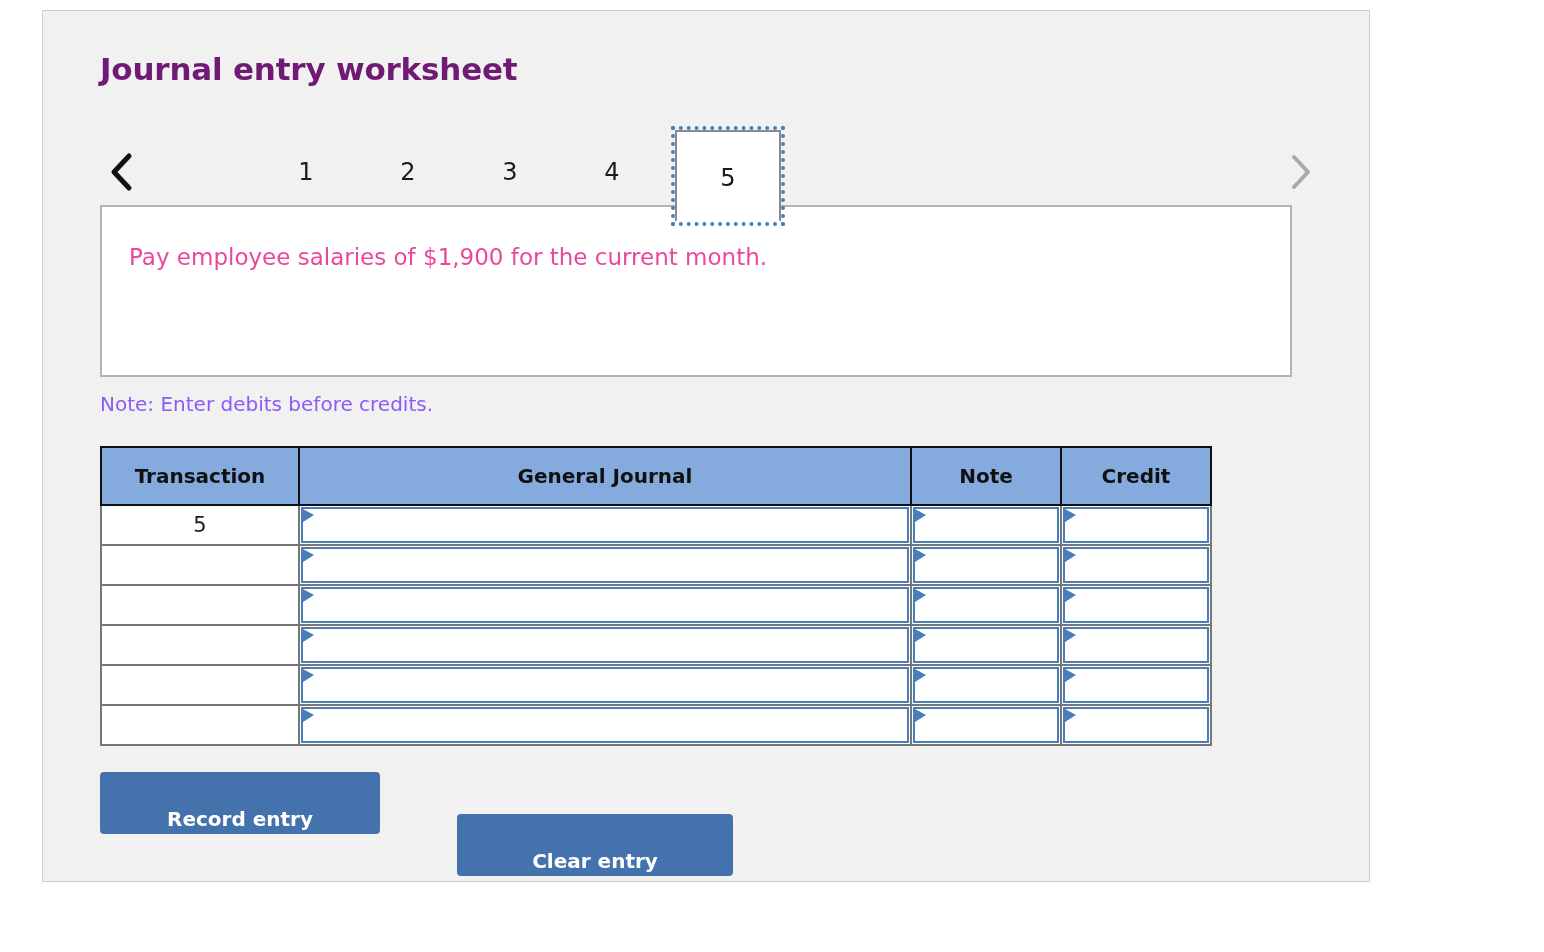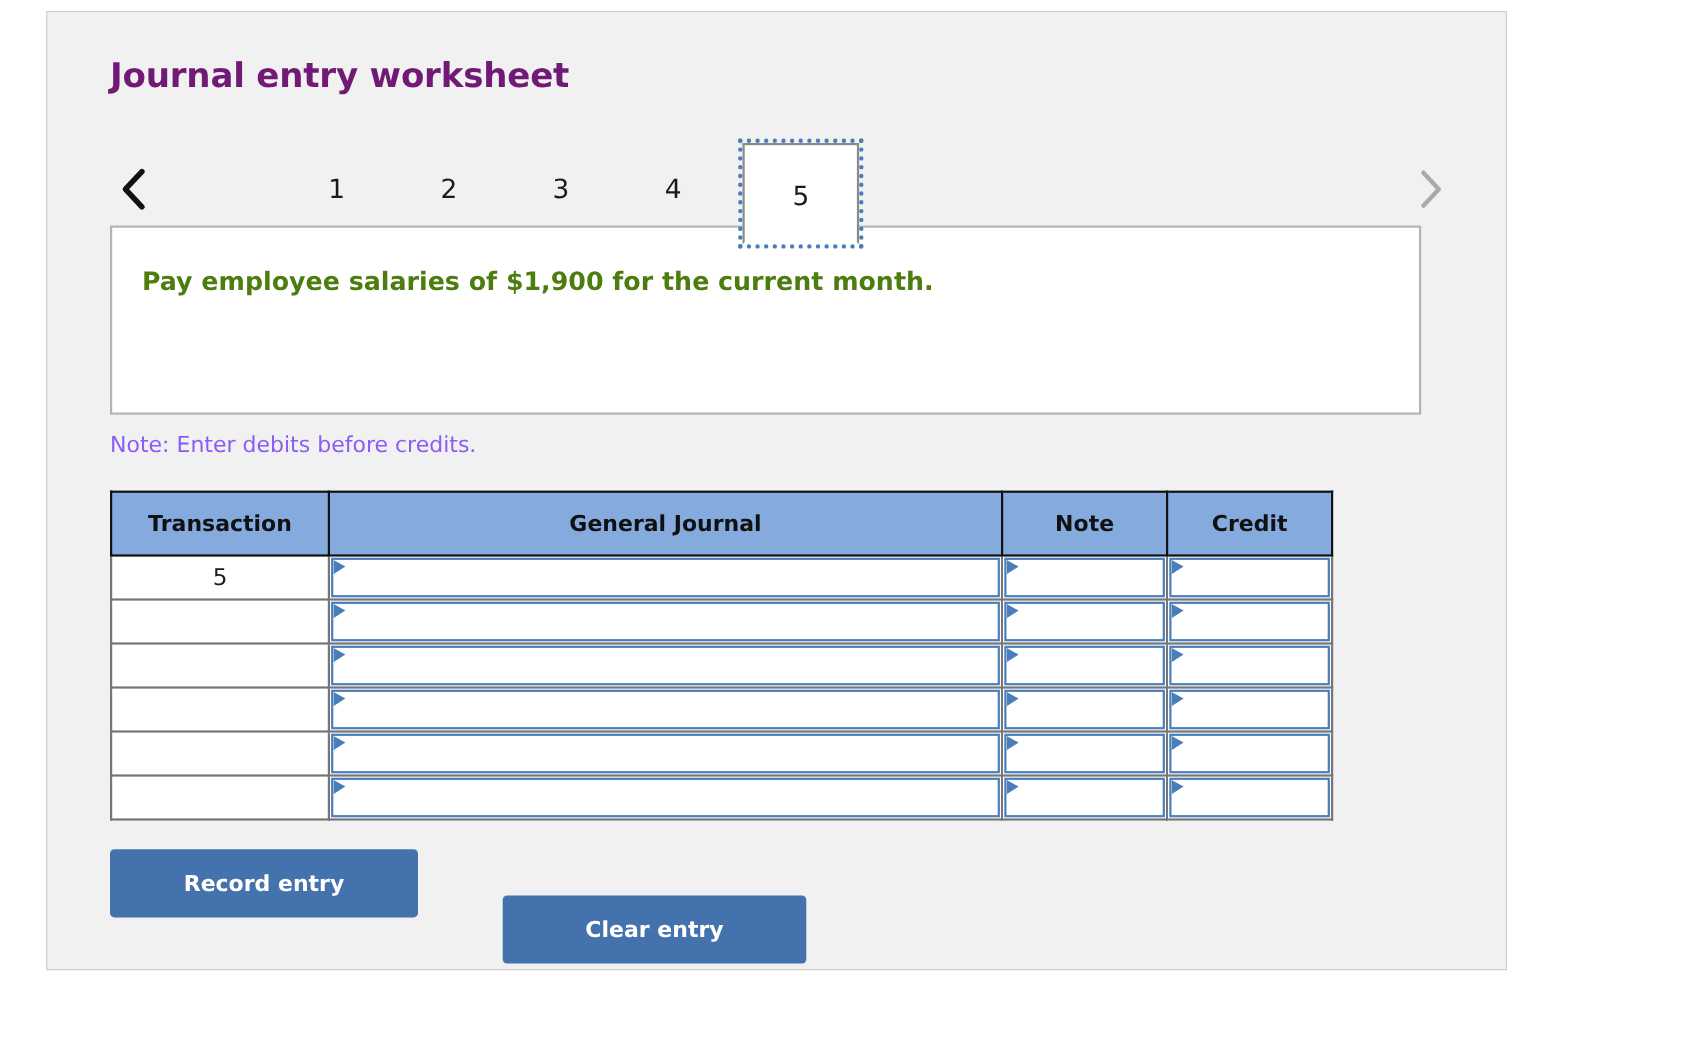--- a/index.html
+++ b/index.html
@@ -110,23 +110,22 @@
     background: #ffffff;
     border: 2px solid #b3b3b3;
     box-sizing: border-box;
     z-index: 2;
   }
   .instruction-text {
     position: absolute;
     left: 27px;
     top: 36px;
     font-size: 23px;
-    color: #4d7c0f;
+    color: #ec4899;
     line-height: 1.3;
-    font-weight: bold;
   }
 
   .note {
     position: absolute;
     left: 0px;
     top: 381px;
     font-size: 20px;
     color: #8b5cf6;
     white-space: nowrap;
     text-align: right;
@@ -202,21 +201,21 @@
     position: absolute;
     background: #4472ac;
     color: #ffffff;
     font-size: 20px;
     font-weight: bold;
     border: none;
     border-radius: 4px;
     height: 62px;
     cursor: pointer;
     font-family: "DejaVu Sans", "Liberation Sans", sans-serif;
-    padding: 0;
+    padding: 16px;
     text-align: center;
     line-height: 62px;
   }
   .btn-record { left: 0px;   top: 761px; width: 280px; }
   .btn-clear  { left: 357px; top: 761px; width: 276px; margin-top: 42px; }
   .btn-view   { left: 891px; top: 761px; width: 324px; }
 </style>
 </head>
 <body>
 

